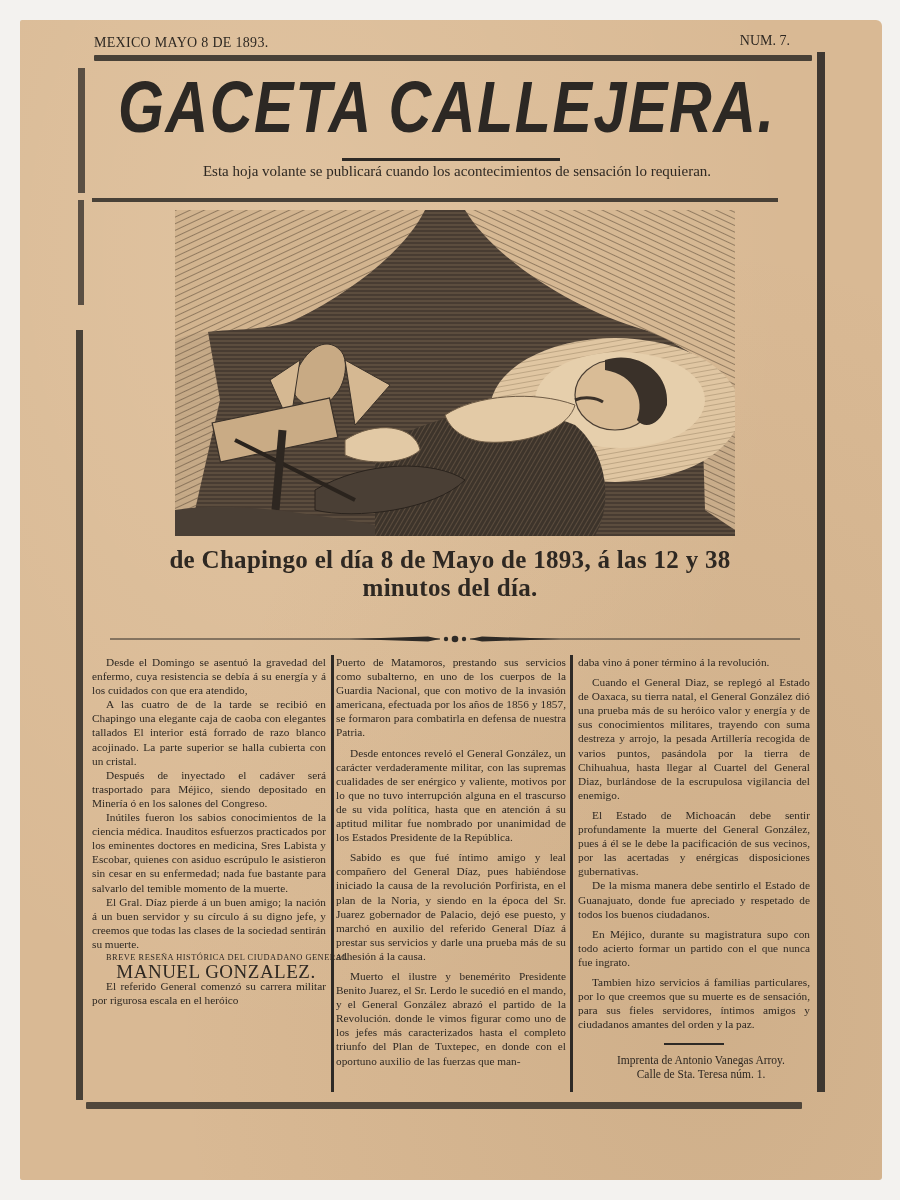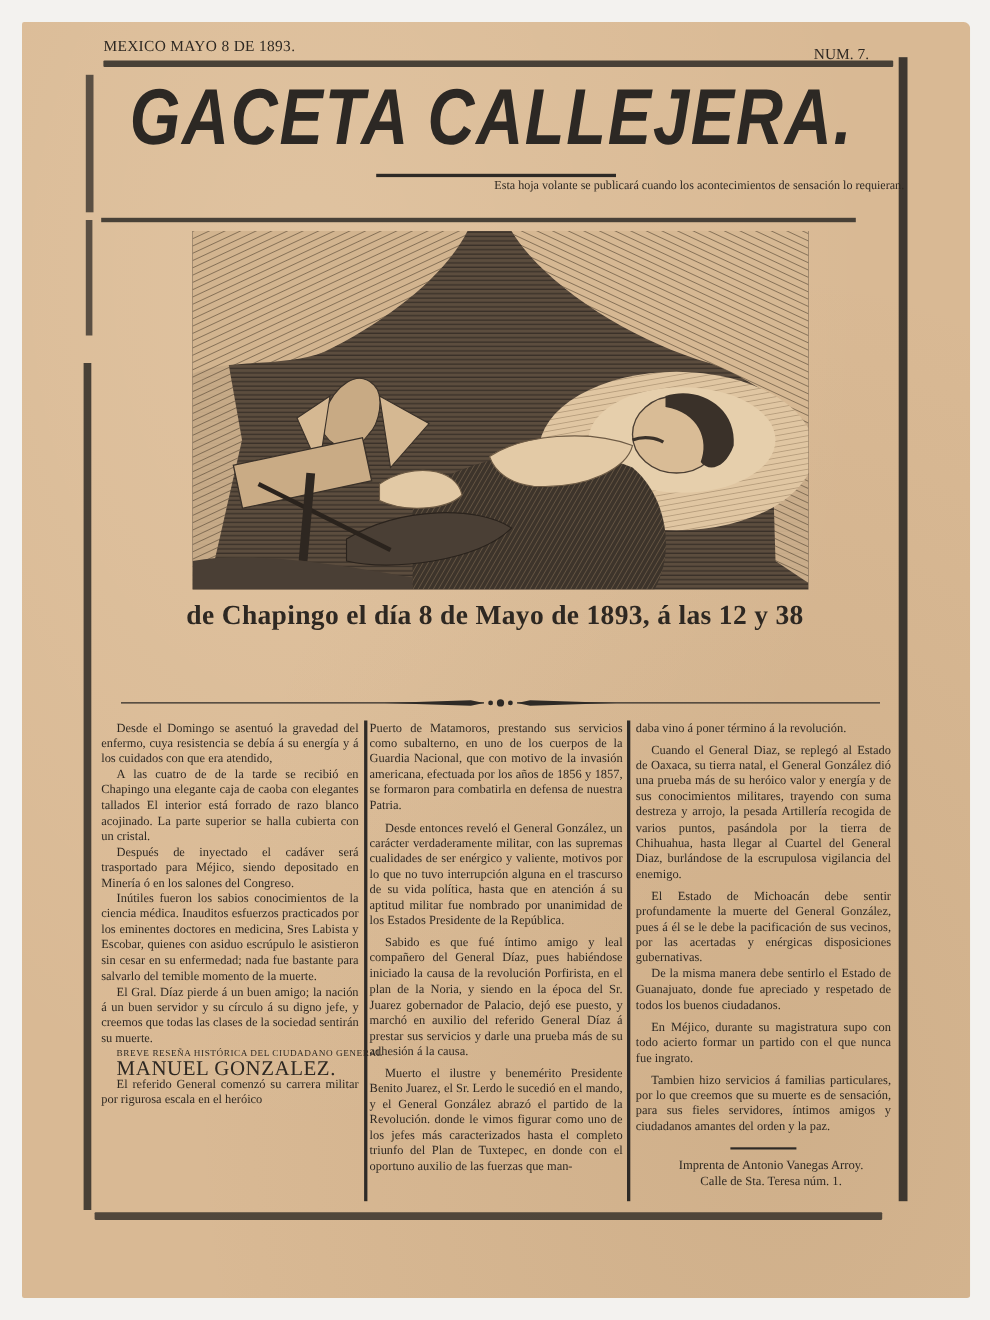--- a/index.html
+++ b/index.html
@@ -14,36 +14,36 @@
     background: #d9b994;
     background-image:
       radial-gradient(ellipse at 30% 20%, rgba(255,240,215,0.18), rgba(0,0,0,0) 60%),
       radial-gradient(ellipse at 80% 85%, rgba(120,90,50,0.10), rgba(0,0,0,0) 55%);
     border-radius: 2px 6px 3px 2px;
   }
   .ink { background: #2e2a26; }
 
   
   .dateline { position: absolute; left: 94px; top: 35px; font-size: 14px; letter-spacing: 0.3px; text-align: center; }
-  .issue { position: absolute; right: 110px; top: 43px; font-size: 14px; }
+  .issue { position: absolute; right: 110px; top: 33px; font-size: 14px; }
   .rule-top { position: absolute; left: 94px; top: 55px; width: 718px; height: 6px; border-radius: 1px; opacity: 0.85; }
   .border-left-a { position: absolute; left: 78px; top: 68px; width: 7px; height: 125px; opacity: 0.75; }
   .border-left-b { position: absolute; left: 78px; top: 200px; width: 6px; height: 105px; opacity: 0.75; }
   .border-left-c { position: absolute; left: 76px; top: 330px; width: 7px; height: 770px; opacity: 0.85; }
   .border-right { position: absolute; left: 817px; top: 52px; width: 8px; height: 1040px; opacity: 0.9; }
 
   .masthead {
     position: absolute; left: 118px; top: 62px; width: 670px;
     font-family: "Liberation Sans", "DejaVu Sans", sans-serif;
     font-weight: bold; font-style: italic; font-size: 72px; line-height: 90px;
     letter-spacing: 2px; transform: scaleX(0.82); transform-origin: left;
     white-space: nowrap; color: #2c2824;
   }
   .masthead-underline { position: absolute; left: 342px; top: 158px; width: 218px; height: 3px; }
-  .tagline { position: absolute; left: 92px; top: 163px; width: 730px; text-align: right; font-size: 11px; }
+  .tagline { position: absolute; left: 92px; top: 163px; width: 730px; text-align: center; font-size: 15px; }
   .rule-header { position: absolute; left: 92px; top: 198px; width: 686px; height: 4px; opacity: 0.85; }
 
   
   .engraving {
     position: absolute; left: 175px; top: 210px; width: 560px; height: 326px; overflow: hidden;
     background: #6e5e4c;
   }
   .engraving svg { display: block; }
 
   
@@ -60,21 +60,21 @@
   }
   .col p { margin: 0; text-indent: 14px; }
   .col p.gap { margin-top: 6px; }
   .col1 { left: 92px; width: 234px; }
   .col2 { left: 336px; width: 230px; }
   .col3 { left: 578px; width: 232px; }
   .sep1 { position: absolute; left: 331px; top: 655px; width: 3px; height: 437px; }
   .sep2 { position: absolute; left: 570px; top: 655px; width: 3px; height: 437px; }
 
   .subhead-small { margin-top: 14px; font-size: 8.4px; letter-spacing: 0.5px; text-align: center; text-indent: 0; white-space: nowrap; }
-  .subhead-name { margin: 6px 0 8px; font-size: 19px; text-align: left; letter-spacing: 0.5px; }
+  .subhead-name { margin: 6px 0 8px; font-size: 19px; text-align: center; letter-spacing: 0.5px; }
   .short-rule { width: 60px; height: 1.5px; margin: 12px auto 8px; }
   .imprint { text-align: center; text-indent: 0; font-size: 11.5px; line-height: 14.5px; }
 
   .rule-bottom { position: absolute; left: 86px; top: 1102px; width: 716px; height: 7px; opacity: 0.8; border-radius: 1px; }
 </style>
 </head>
 <body>
 
 <div class="paper"></div>
 
@@ -144,20 +144,21 @@
 
     <line x1="60" y1="230" x2="180" y2="290" stroke="#2a231d" stroke-width="4"></line>
     <rect x="100" y="220" width="8" height="80" fill="#2e2721" transform="rotate(5 104 260)"></rect>
 
     <path d="M0,300 C60,290 140,305 200,315 L200,326 L0,326 Z" fill="#4a3f35"></path>
   </svg>
 </div>
 
 <div class="headline">
   <div>de Chapingo el día 8 de Mayo de 1893, á las 12 y 38</div>
+  <div>minutos del día.</div>
 </div>
 
 <svg class="ornament" viewBox="0 0 690 14">
   <line x1="0" y1="7" x2="330" y2="7" stroke="#2e2a26" stroke-width="1"></line>
   <path d="M240,7 L318,4.5 L330,7 L318,9.5 Z" fill="#2e2a26"></path>
   <circle cx="336" cy="7" r="2.2" fill="#2e2a26"></circle>
   <circle cx="345" cy="7" r="3.3" fill="#2e2a26"></circle>
   <circle cx="354" cy="7" r="2.2" fill="#2e2a26"></circle>
   <path d="M450,7 L372,4.5 L360,7 L372,9.5 Z" fill="#2e2a26"></path>
   <line x1="360" y1="7" x2="690" y2="7" stroke="#2e2a26" stroke-width="1"></line>

